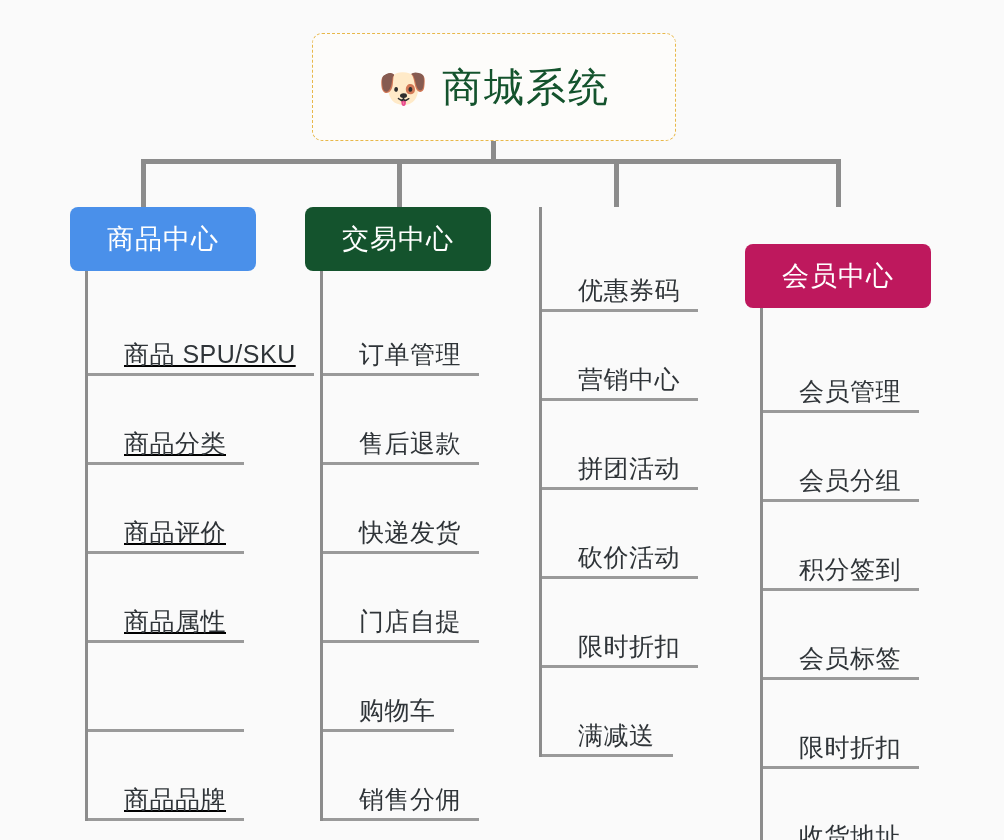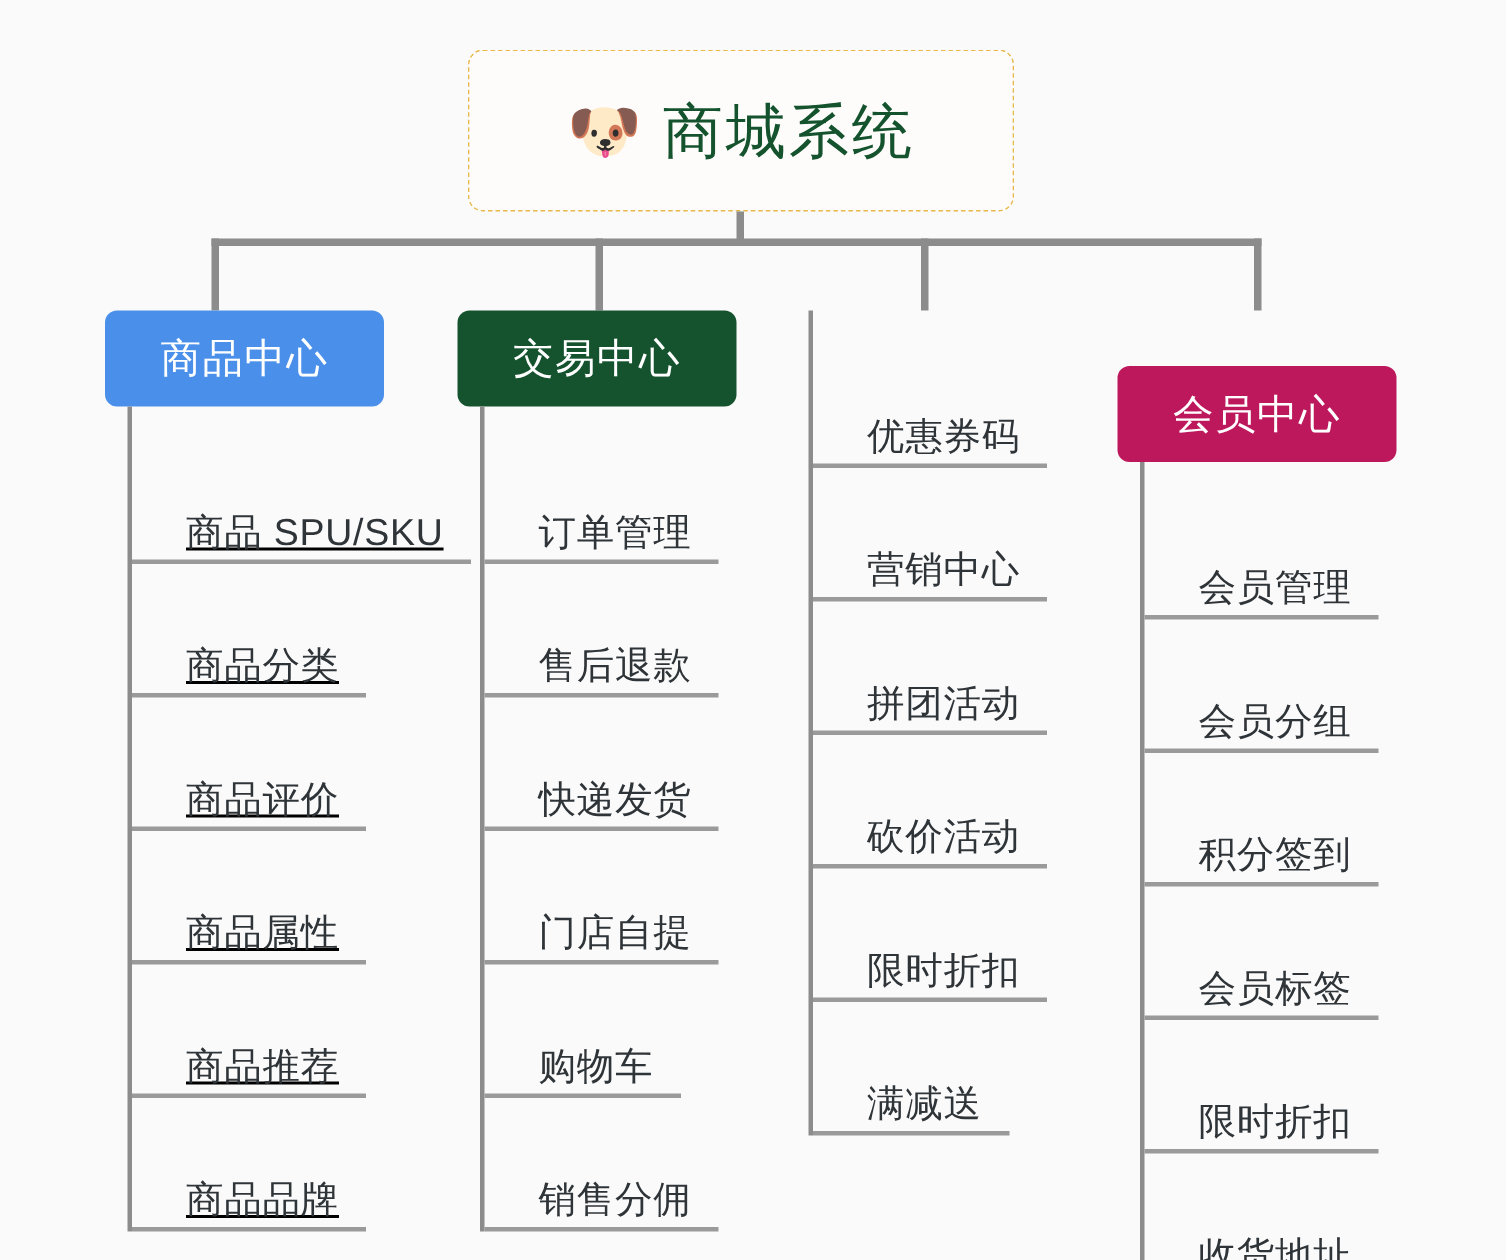--- a/index.html
+++ b/index.html
@@ -170,21 +170,20 @@
       <div class="leaf-item">
         <div class="leaf-underline" style="width: 156px;"></div>
         <span class="leaf-label">商品评价</span>
       </div>
       <div class="leaf-item">
         <div class="leaf-underline" style="width: 156px;"></div>
         <span class="leaf-label">商品属性</span>
       </div>
       <div class="leaf-item">
         <div class="leaf-underline" style="width: 156px;"></div>
-        <span class="leaf-label">商品推荐</span>
       </div>
       <div class="leaf-item">
         <div class="leaf-underline" style="width: 156px;"></div>
         <span class="leaf-label">商品品牌</span>
       </div>
     </div>
   </div>
 
   <div class="column c1">
     <div class="cat-header cat1">交易中心</div>

